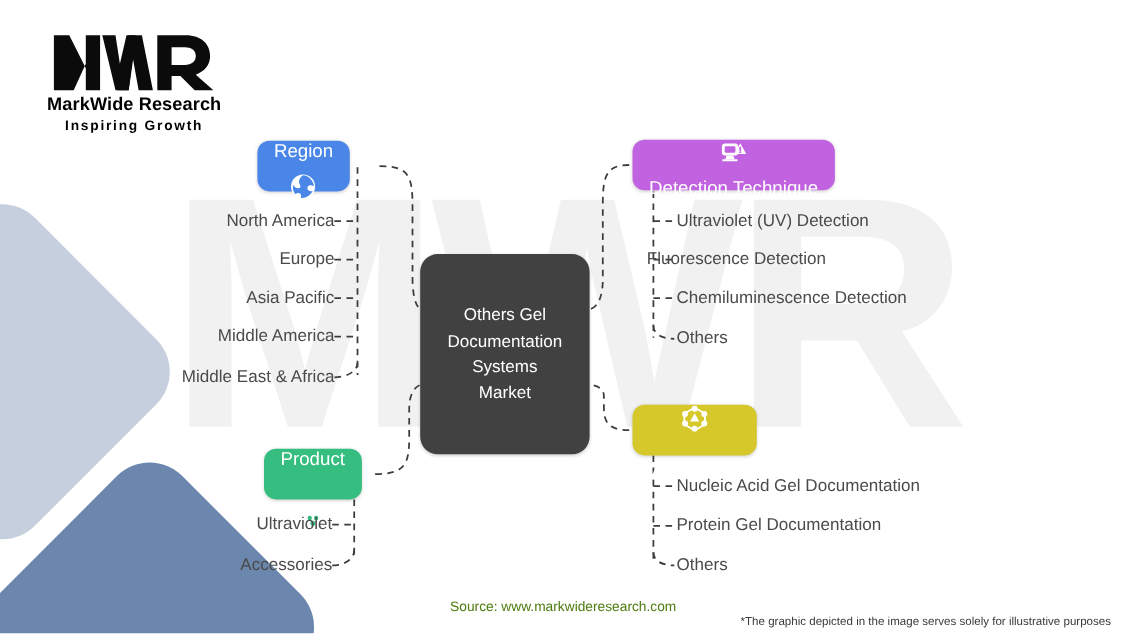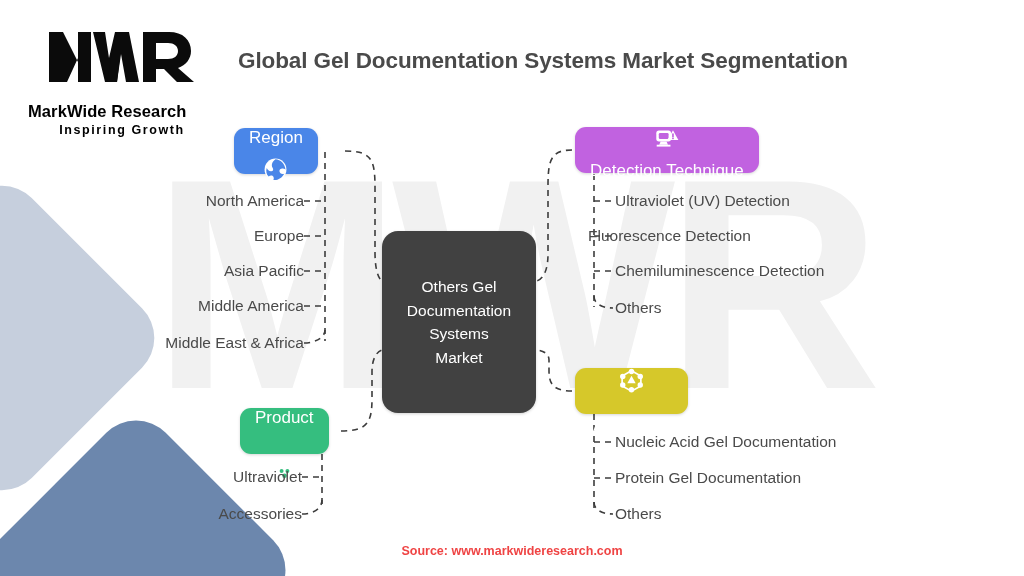--- a/index.html
+++ b/index.html
@@ -37,22 +37,22 @@
     left: 0; top: 120px;
     width: 1024px; height: 330px;
     pointer-events: none;
     opacity: 1;
   }
 
   
   #logo { position: absolute; left: 28px; top: 28px; width: 188px; height: 96px; }
   #logo-mark { width: 150px; height: 56px; display:block; margin: 0 auto; }
   #logo-name {
-    font-weight: bold; color: #000;
-    font-size: 16.5px; letter-spacing: .1px; margin-top: 18px;
+    text-align: center; font-weight: bold; color: #000;
+    font-size: 16.5px; letter-spacing: .1px; margin-top: 2px;
     font-family: "Liberation Sans", sans-serif;
   }
   #logo-tag {
     text-align: center; font-weight: bold; color: #000;
     font-size: 12.5px; letter-spacing: 1.6px; margin-top: 2px;
   }
   #page-title {
     position: absolute; left: 238px; top: 48px;
     font-size: 22.5px; font-weight: bold; color: #4a4a4a;
     letter-spacing: -0.1px; white-space: nowrap;
@@ -95,21 +95,21 @@
   .leaf {
     position: absolute; font-size: 15.5px; color: #4a4a4a;
     white-space: nowrap; line-height: 1;
   }
   .leaf.r { text-align: right; transform: translate(-100%, -50%); }
   .leaf.l { text-align: left;  transform: translate(0, -50%); }
 
   
   #source {
     position: absolute; left: 0; top: 544px; width: 1024px;
-    text-align: center; font-size: 12.5px; font-weight: bold; color: #ef4444;
+    text-align: center; font-size: 12.5px; font-weight: normal; color: #4d7c0f;
   }
   #disclaimer {
     position: absolute; right: 14px; top: 559px;
     font-size: 10.5px; color: #3a3a3a;
   }
 </style>
 </head>
 <body>
 
 <div id="stage">
@@ -126,21 +126,20 @@
       <path d="M2 54 L2 4 L16 4 L31 34 L31 4 L44 4 L44 54 L31 54 L31 30 L20 54 Z" fill="#0b0b0b"></path>
       <path d="M46 4 L58 4 L62 30 L68 4 L76 4 L70 54 L58 54 Z" fill="#0b0b0b"></path>
       <path d="M64 30 L70 4 L82 4 L92 54 L79 54 L74 26 L70 54 L60 54 Z" fill="#0b0b0b"></path>
       <path d="M96 4 L122 4 C136 4 144 12 144 23 C144 31 139 37 131 40 L147 54 L130 54 L117 41 L109 41 L109 54 L96 54 Z
                M109 15 L109 31 L121 31 C127 31 131 28 131 23 C131 18 127 15 121 15 Z" fill="#0b0b0b"></path>
     </svg>
     <div id="logo-name">MarkWide Research</div>
     <div id="logo-tag">Inspiring Growth</div>
   </div>
 
-  <div id="page-title">Global Gel Documentation Systems Market Segmentation</div>
 
   <svg id="wires">
 
     <path d="M345 151 C372 151 375 160 375 188 L375 252 C375 278 382 281 382 281"></path>
 
     <path d="M341 431 C368 431 372 422 372 398 L372 372 C372 352 382 350 382 350"></path>
 
     <path d="M572 150 C551 150 548 160 548 186 L548 254 C548 278 538 281 536 281"></path>
 
     <path d="M572 391 C552 391 549 383 549 370 L549 360 C549 352 540 350 536 350"></path>
@@ -240,14 +239,15 @@
       <path d="M12 7.4 L16 14.6 L8 14.6 Z" fill="#ffffff"></path>
     </svg>
     <span>Application</span>
   </div>
 
   <div class="leaf l" style="left:615px; top:442px;">Nucleic Acid Gel Documentation</div>
   <div class="leaf l" style="left:615px; top:478px;">Protein Gel Documentation</div>
   <div class="leaf l" style="left:615px; top:514px;">Others</div>
 
   <div id="source">Source: www.markwideresearch.com</div>
+  <div id="disclaimer">*The graphic depicted in the image serves solely for illustrative purposes</div>
 
 </div>
 
 </body></html>

